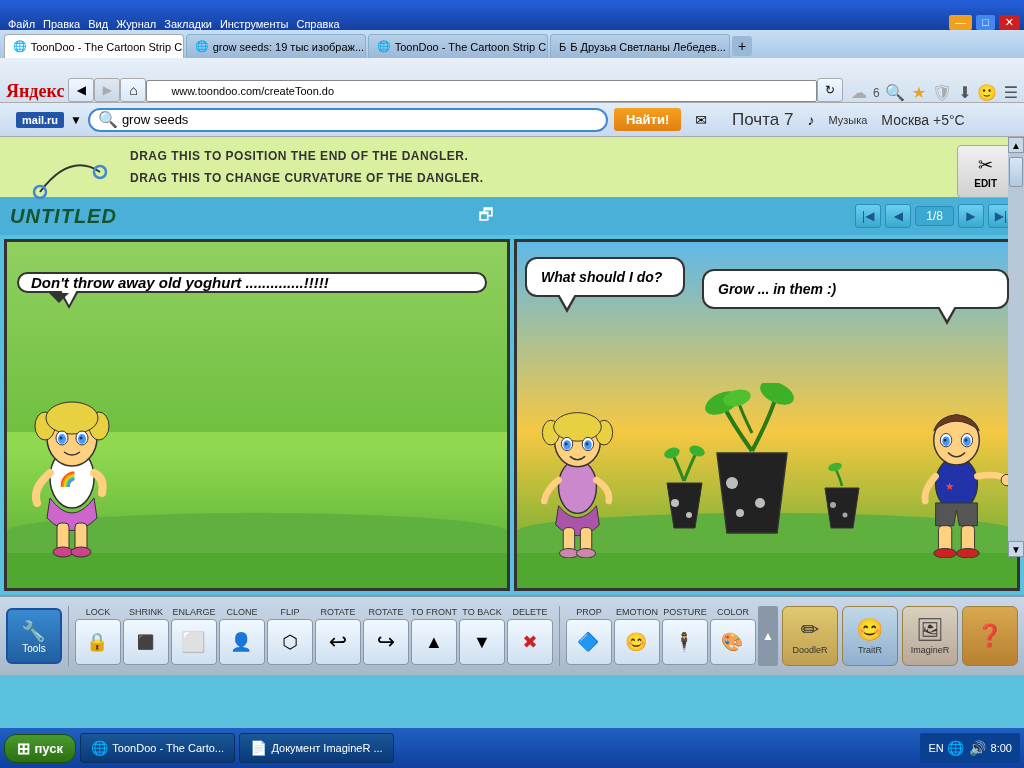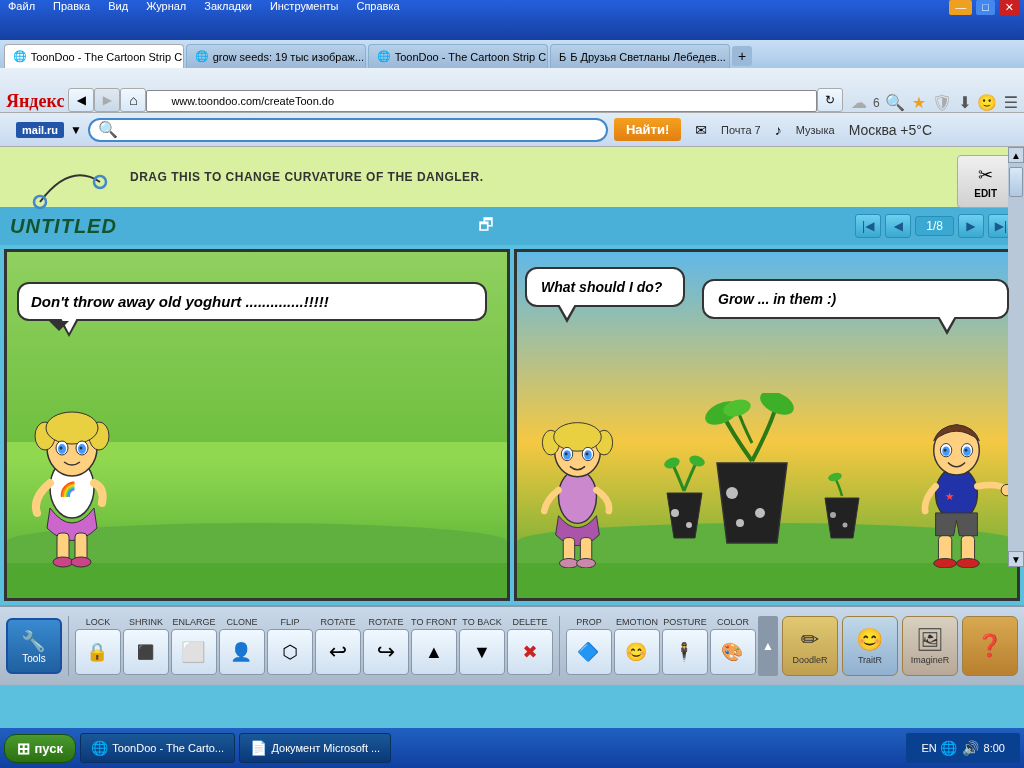--- a/index.html
+++ b/index.html
@@ -1,27 +1,26 @@
 <!DOCTYPE html>
 <html><head>
   <meta charset="utf-8">
   <style>
     * { margin: 0; padding: 0; box-sizing: border-box; }
     body { width: 1024px; height: 768px; overflow: hidden; font-family: Arial, sans-serif; background: #1a6b9a; }
 
     
     .win-titlebar {
       background: linear-gradient(to bottom, #245fdb, #1540a0);
-      height: 40px;
-      display: flex;
-      align-items: flex-start;
+      height: 30px;
+      display: flex;
+      align-items: flex-end;
       padding: 0 4px;
       font-size: 11px;
       color: white;
-      gap: 10px;
     }
     .win-menu-item { color: white; font-size: 11px; cursor: pointer; padding: 0 4px; }
 
     
     .browser-tabs {
       background: linear-gradient(to bottom, #c8dff5, #a8c8e8);
       height: 28px;
       display: flex;
       align-items: flex-end;
       padding: 0 4px;
@@ -105,21 +104,21 @@
     .search-btn {
       background: linear-gradient(to bottom, #f5a020, #e08010);
       color: white;
       border: none;
       border-radius: 3px;
       padding: 4px 12px;
       font-size: 13px;
       font-weight: bold;
       cursor: pointer;
     }
-    .mail-notif { font-size: 11px; color: #333; margin-left: 8px; text-align: right; }
+    .mail-notif { font-size: 17px; color: #333; margin-left: 19px; text-align: right; }
     .music-link { font-size: 11px; color: #333; margin-left: 8px; }
     .weather { font-size: 14px; color: #333; margin-left: 8px; }
 
     
     .main-content {
       background: #5bc0de;
       height: calc(768px - 22px - 28px - 36px - 34px - 40px);
       position: relative;
       overflow: hidden;
     }
@@ -180,21 +179,21 @@
       overflow: hidden;
     }
     .comic-panel:first-child { background: #78c850; }
 
     
     .speech-bubble {
       position: absolute;
       background: white;
       border: 2.5px solid #333;
       border-radius: 12px;
-      padding: 9px 12px;
+      padding: 0 12px;
       font-size: 15px;
       font-weight: bold;
       font-style: italic;
       z-index: 10;
     }
     .speech-bubble::after {
       content: '';
       position: absolute;
       border: 10px solid transparent;
     }
@@ -284,21 +283,21 @@
       cursor: pointer;
       height: 30px;
       display: flex; align-items: center; gap: 4px;
       max-width: 180px;
       overflow: hidden; white-space: nowrap; text-overflow: ellipsis;
     }
     .taskbar-right {
       margin-left: auto;
       display: flex; align-items: center; gap: 8px; color: white; font-size: 11px;
     }
-    .sys-tray { display: flex; align-items: center; gap: 4px; background: #0a4090; padding: 2px 15px; border-radius: 2px; height: 30px; }
+    .sys-tray { display: flex; align-items: center; gap: 4px; background: #0a4090; padding: 2px 8px; border-radius: 2px; height: 30px; }
 
     
     .scrollbar-v {
       position: absolute; right: 0; top: 0; bottom: 0; width: 16px;
       background: #b8c8d8; display: flex; flex-direction: column; align-items: center;
     }
     .scroll-btn { width: 16px; height: 16px; background: #c8d8e8; border: 1px solid #8898a8; display: flex; align-items: center; justify-content: center; font-size: 10px; cursor: pointer; }
     .scroll-thumb { width: 14px; height: 30px; background: linear-gradient(to bottom, #d8e8f8, #b0c8e0); border: 1px solid #8898a8; border-radius: 2px; margin-top: 4px; cursor: pointer; }
   </style>
 </head>
@@ -360,39 +359,41 @@
     <span style="font-size:16px;">🙂</span>
     <span style="font-size:16px;color:#555;">☰</span>
   </div>
 </div>
 
 <div class="search-bar">
   <div class="mail-logo">mail.ru</div>
   <span style="font-size:12px;cursor:pointer;">▼</span>
   <div class="search-input-wrap">
     <span class="search-magnifier">🔍</span>
+    <input class="search-input" type="text" value="grow seeds" style="">
   </div>
   <button class="search-btn">Найти!</button>
   <span style="font-size:14px;margin-left:8px;">✉</span>
   <span class="mail-notif">Почта 7</span>
   <span style="font-size:14px;margin-left:8px;">♪</span>
   <span class="music-link">Музыка</span>
   <span class="weather">Москва +5°C</span>
 </div>
 
 <div class="main-content">
 
   <div class="hint-bar" style="position:relative;padding:8px 20px 8px 60px;">
 
     <svg style="position:absolute;left:30px;top:5px;" width="80" height="60">
       <path d="M10 50 Q40 10 70 30" stroke="#333" stroke-width="2" fill="none"></path>
       <circle cx="10" cy="50" r="6" fill="none" stroke="#4488cc" stroke-width="2.5"></circle>
       <circle cx="70" cy="30" r="6" fill="none" stroke="#4488cc" stroke-width="2.5"></circle>
     </svg>
     <div style="display:flex;flex-direction:column;gap:8px;margin-left:70px;">
+      <div class="hint-text">DRAG THIS TO POSITION THE END OF THE DANGLER.</div>
       <div class="hint-text">DRAG THIS TO CHANGE CURVATURE OF THE DANGLER.</div>
     </div>
 
     <div style="position:absolute;right:10px;top:8px;background:linear-gradient(to bottom,#f0f0f0,#d0d0d0);border:1px solid #aaa;border-radius:4px;padding:8px 16px;cursor:pointer;display:flex;flex-direction:column;align-items:center;gap:2px;">
       <span style="font-size:18px;">✂</span>
       <span style="font-size:10px;font-weight:bold;">EDIT</span>
     </div>
   </div>
 
   <div class="nav-strip">
@@ -717,21 +718,21 @@
   <button class="start-btn">
     <span style="font-size:16px;">⊞</span>
     <span>пуск</span>
   </button>
   <div class="taskbar-item">
     <span style="font-size:14px;">🌐</span>
     <span>ToonDoo - The Carto...</span>
   </div>
   <div class="taskbar-item">
     <span style="font-size:14px;">📄</span>
-    <span>Документ Microsoft ...</span>
+    <span>Документ ImagineR ...</span>
   </div>
   <div class="taskbar-right">
     <div class="sys-tray">
       <span>EN</span>
       <span style="font-size:14px;">🌐</span>
       <span style="font-size:14px;">🔊</span>
       <span>8:00</span>
     </div>
   </div>
 </div>

